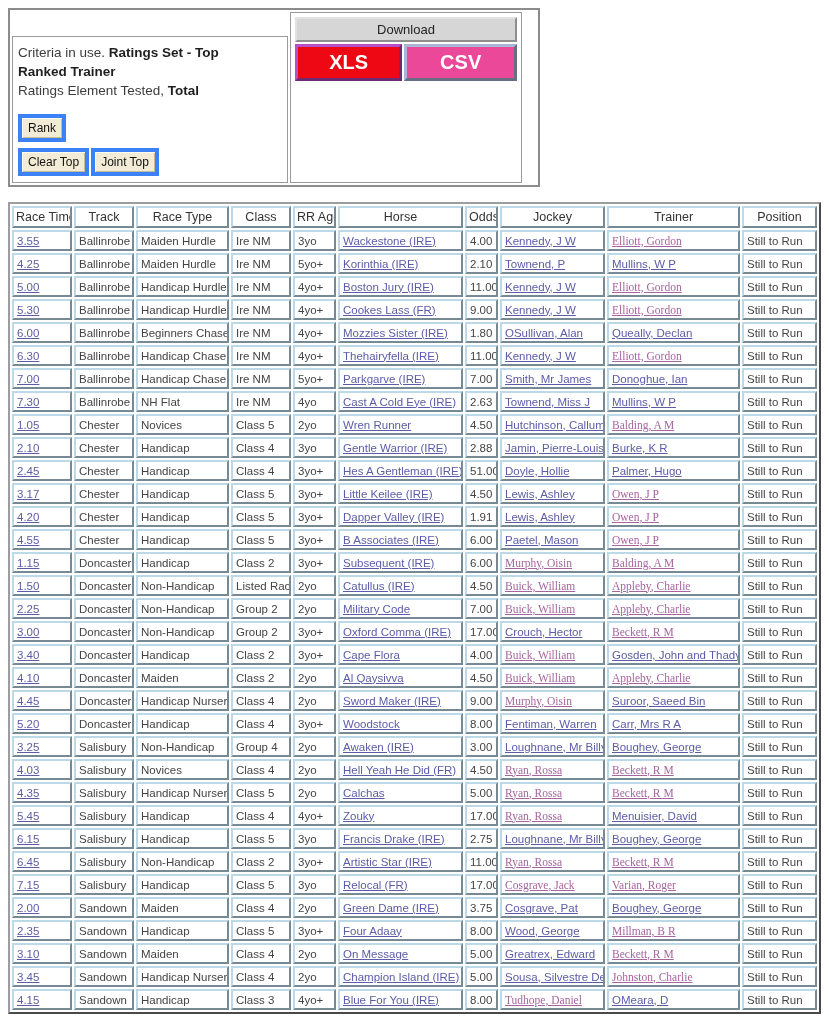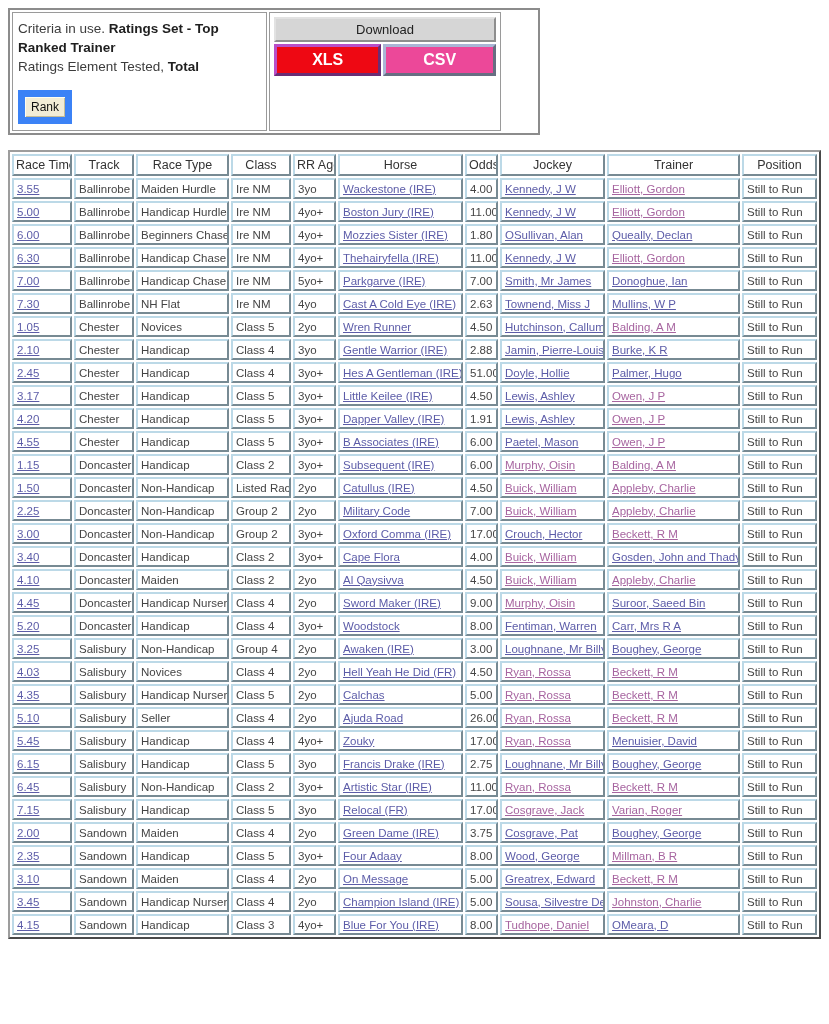--- a/index.html
+++ b/index.html
@@ -5,74 +5,77 @@
   * { margin:0; padding:0; box-sizing:border-box; }
   html,body { background:#ffffff; font-family:"Liberation Sans", sans-serif; }
   body { width:829px; padding:8px; color:#3f3f3f; }
 
   
   .topbox {
     width:532px; border:2px solid #8c8c8c; padding:2px;
     display:flex; gap:2px; margin-bottom:15px; background:#fff;
   }
   .criteria-box {
-    width:255px; border:1px solid #9a9a9a; padding:6px 16px 6px 5px;
-    font-size:13.5px; color:#3c3c3c;
+    width:276px; border:1px solid #9a9a9a; padding:6px 16px 6px 5px;
+    font-size:13.5px; color:#3c3c3c;margin-top:24px;
   }
   .criteria-box .line { line-height:19px; }
   .criteria-box b { color:#1f1f1f; }
   .btn-row { margin-top:14px; }
   .btn-row2 { margin-top:6px; }
   button.beige {
     font-family:"Liberation Sans", sans-serif; font-size:12px; color:#111;
-    background:#f2ecd6; border:7px solid #3b82f6; padding:3px 6px;
+    background:#f2ecd6; border:4px solid #3b82f6; padding:3px 6px;
     box-shadow: inset 1px 1px 0 #fffdf0, inset -1px -1px 0 #c6bd96;
     cursor:pointer; margin-right:2px;
   }
   .download-box {
     width:232px; border:1px solid #9a9a9a; padding:2px; align-self:stretch;
   }
   .dl-table { width:100%; border-collapse:separate; border-spacing:2px; }
   .dl-header {
     background:#d6d6d6; border:2px outset #e2e2e2; text-align:center;
     font-size:13px; color:#222; padding:3px 0;
   }
   .dl-btn {
-    text-align:center; font-size:16px; font-weight:bold; color:#fff;
+    text-align:center; font-size:20px; font-weight:bold; color:#fff;
     padding:4px 0; cursor:pointer;
   }
   .dl-xls { background:#ee0813; border:3px outset #b84fc8; }
   .dl-csv { background:#ec4899; border:3px outset #aab6d6; }
 
   
   table.races {
     width:813px; table-layout:fixed; background:#fff;
     border:2px outset #9d9d9d; border-collapse:separate; border-spacing:2px;
   }
   table.races th {
     border:2px outset #bcd9e7; font-size:12.5px; font-weight:400; color:#333;
     padding:2px 2px; text-align:center; height:22px; overflow:hidden; white-space:nowrap;
   }
   table.races td {
     border:2px outset #bcd9e7; font-size:11.5px; color:#444;
     padding:1px 3px; height:21px; overflow:hidden; white-space:nowrap;
     background:#fff;
   }
   a.lnk { color:#5c5ca8; text-decoration:underline; cursor:pointer; }
-  a.lnk.visited { color:#a765a0; }
+  a.lnk.visited { color:#a765a0;font-family:Liberation Serif, serif; }
 </style>
 </head>
 <body>
 
 <div class="topbox">
   <div class="criteria-box">
     <div class="line"><span>Criteria in use.</span> <b>Ratings Set - Top Ranked Trainer</b></div>
     <div class="line"><span>Ratings Element Tested,</span> <b>Total</b></div>
     <div class="btn-row">
       <button class="beige">Rank</button>
+    </div>
+    <div class="btn-row2">
+      <button class="beige">Clear Top</button><button class="beige">Joint Top</button>
     </div>
   </div>
   <div class="download-box">
     <table class="dl-table">
       <tbody>
           <tr>
         <td colspan="2" class="dl-header">Download</td>
       </tr>
       <tr>
         <td class="dl-btn dl-xls">XLS</td>
@@ -117,32 +120,56 @@
         <td>Maiden Hurdle</td>
         <td>Ire NM</td>
         <td>3yo</td>
         <td><a class="lnk">Wackestone (IRE)</a></td>
         <td>4.00</td>
         <td><a class="lnk">Kennedy, J W</a></td>
         <td><a class="lnk visited">Elliott, Gordon</a></td>
         <td>Still to Run</td>
       </tr>
       <tr>
+        <td><a class="lnk">4.25</a></td>
+        <td>Ballinrobe</td>
+        <td>Maiden Hurdle</td>
+        <td>Ire NM</td>
+        <td>5yo+</td>
+        <td><a class="lnk">Korinthia (IRE)</a></td>
+        <td>2.10</td>
+        <td><a class="lnk">Townend, P</a></td>
+        <td><a class="lnk">Mullins, W P</a></td>
+        <td>Still to Run</td>
+      </tr>
+      <tr>
         <td><a class="lnk">5.00</a></td>
         <td>Ballinrobe</td>
         <td>Handicap Hurdle</td>
         <td>Ire NM</td>
         <td>4yo+</td>
         <td><a class="lnk">Boston Jury (IRE)</a></td>
         <td>11.00</td>
         <td><a class="lnk">Kennedy, J W</a></td>
         <td><a class="lnk visited">Elliott, Gordon</a></td>
         <td>Still to Run</td>
       </tr>
       <tr>
+        <td><a class="lnk">5.30</a></td>
+        <td>Ballinrobe</td>
+        <td>Handicap Hurdle</td>
+        <td>Ire NM</td>
+        <td>4yo+</td>
+        <td><a class="lnk">Cookes Lass (FR)</a></td>
+        <td>9.00</td>
+        <td><a class="lnk">Kennedy, J W</a></td>
+        <td><a class="lnk visited">Elliott, Gordon</a></td>
+        <td>Still to Run</td>
+      </tr>
+      <tr>
         <td><a class="lnk">6.00</a></td>
         <td>Ballinrobe</td>
         <td>Beginners Chase</td>
         <td>Ire NM</td>
         <td>4yo+</td>
         <td><a class="lnk">Mozzies Sister (IRE)</a></td>
         <td>1.80</td>
         <td><a class="lnk">OSullivan, Alan</a></td>
         <td><a class="lnk">Queally, Declan</a></td>
         <td>Still to Run</td>
@@ -376,32 +403,20 @@
         <td>Still to Run</td>
       </tr>
       <tr>
         <td><a class="lnk">4.35</a></td>
         <td>Salisbury</td>
         <td>Handicap Nursery</td>
         <td>Class 5</td>
         <td>2yo</td>
         <td><a class="lnk">Calchas</a></td>
         <td>5.00</td>
-        <td><a class="lnk visited">Ryan, Rossa</a></td>
-        <td><a class="lnk visited">Beckett, R M</a></td>
-        <td>Still to Run</td>
-      </tr>
-      <tr>
-        <td><a class="lnk">5.10</a></td>
-        <td>Salisbury</td>
-        <td>Seller</td>
-        <td>Class 4</td>
-        <td>2yo</td>
-        <td><a class="lnk">Ajuda Road</a></td>
-        <td>26.00</td>
         <td><a class="lnk visited">Ryan, Rossa</a></td>
         <td><a class="lnk visited">Beckett, R M</a></td>
         <td>Still to Run</td>
       </tr>
       <tr>
         <td><a class="lnk">5.45</a></td>
         <td>Salisbury</td>
         <td>Handicap</td>
         <td>Class 4</td>
         <td>4yo+</td>

